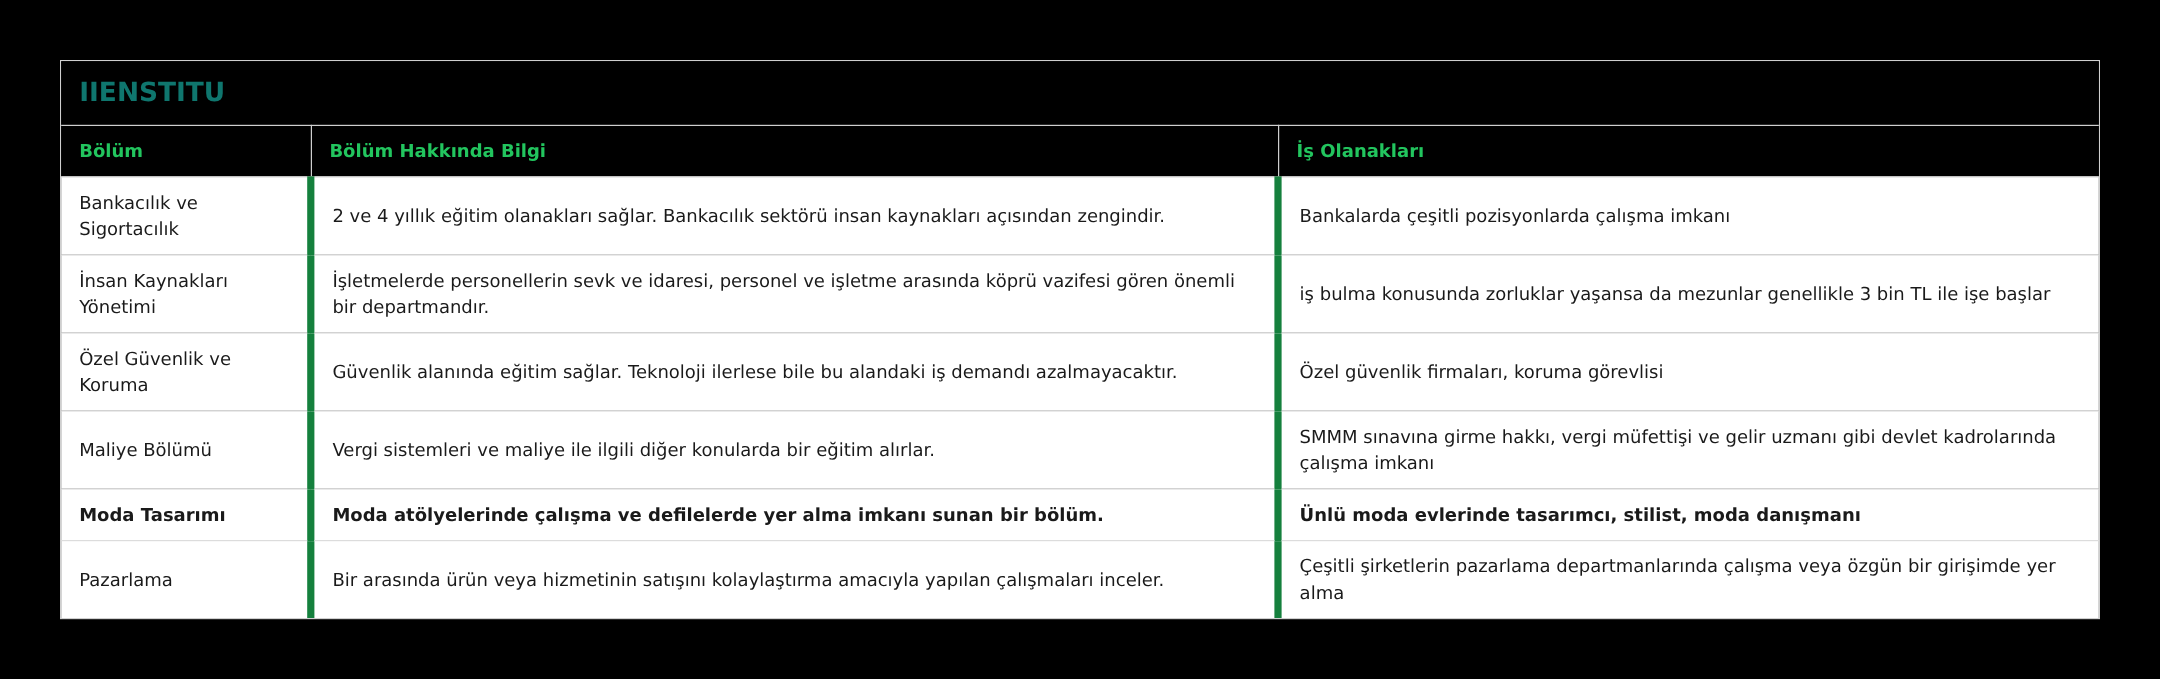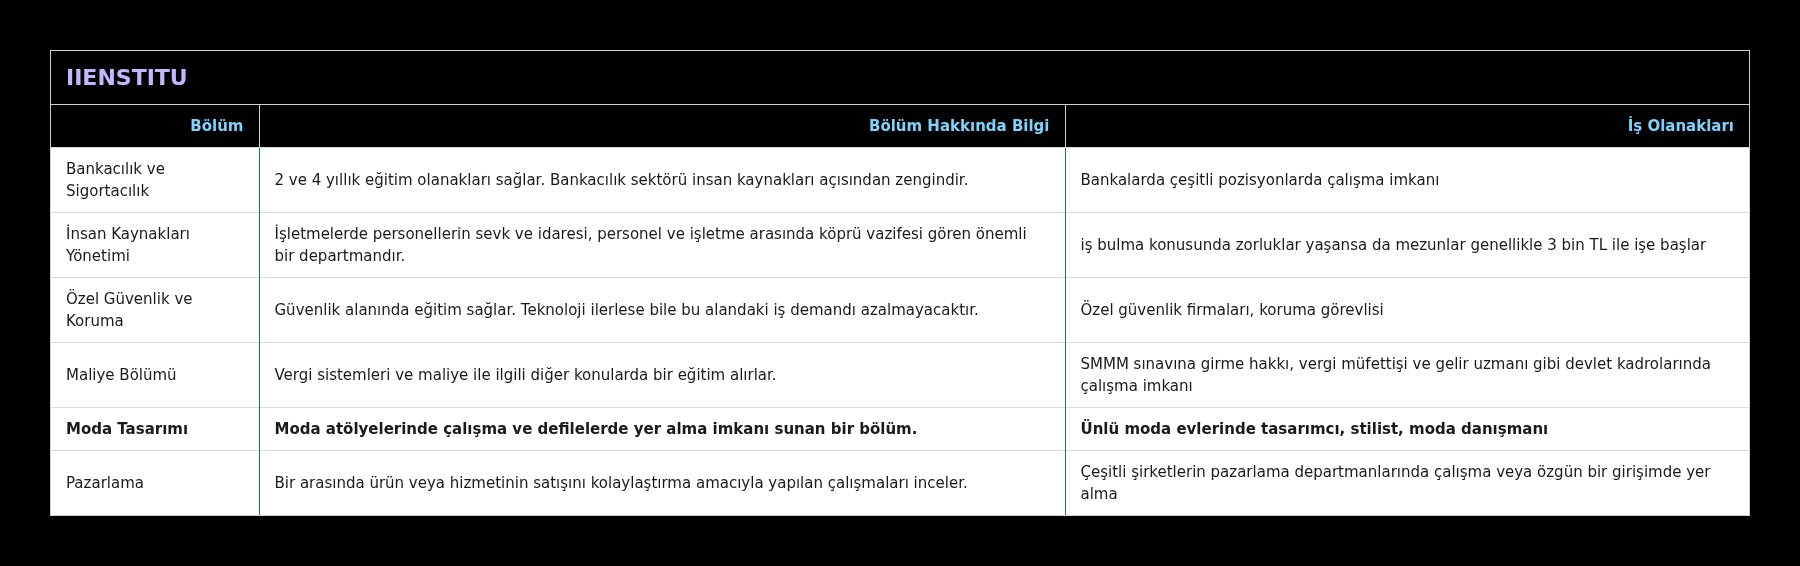--- a/index.html
+++ b/index.html
@@ -21,50 +21,50 @@
       border: 1px solid #cfcfcf;
       box-sizing: border-box;
     }
     table {
       width: 100%;
       border-collapse: collapse;
       table-layout: fixed;
     }
     .title-cell {
       background: #000000;
-      color: #c4b5fd;
+      color: #0f766e;
       font-weight: bold;
       font-size: 22px;
       height: 53px;
       padding: 0 15px;
       text-align: left;
       border-bottom: 1px solid #cfcfcf;
       box-sizing: border-box;
     }
     th.col-head {
       background: #000000;
-      color: #7dd3fc;
+      color: #22c55e;
       font-weight: bold;
       font-size: 15px;
       height: 43px;
       padding: 0 15px;
-      text-align: right;
+      text-align: left;
       border-left: 1px solid #cfcfcf;
       box-sizing: border-box;
     }
     th.col-head:first-child { border-left: none; }
     td {
       background: #ffffff;
       color: #1a1a1a;
       font-size: 15px;
       line-height: 22px;
       padding: 10px 15px;
       vertical-align: middle;
       border-top: 1px solid #dcdcdc;
-      border-left: 1px solid #15803d;
+      border-left: 6px solid #15803d;
       box-sizing: border-box;
     }
     td:first-child { border-left: none; }
     tr.row-tall td { height: 65px; }
     tr.row-short td { height: 43px; font-weight: bold; }
     col.c1 { width: 208px; }
     col.c2 { width: 806px; }
     col.c3 { width: auto; }
   </style>
 </head>

